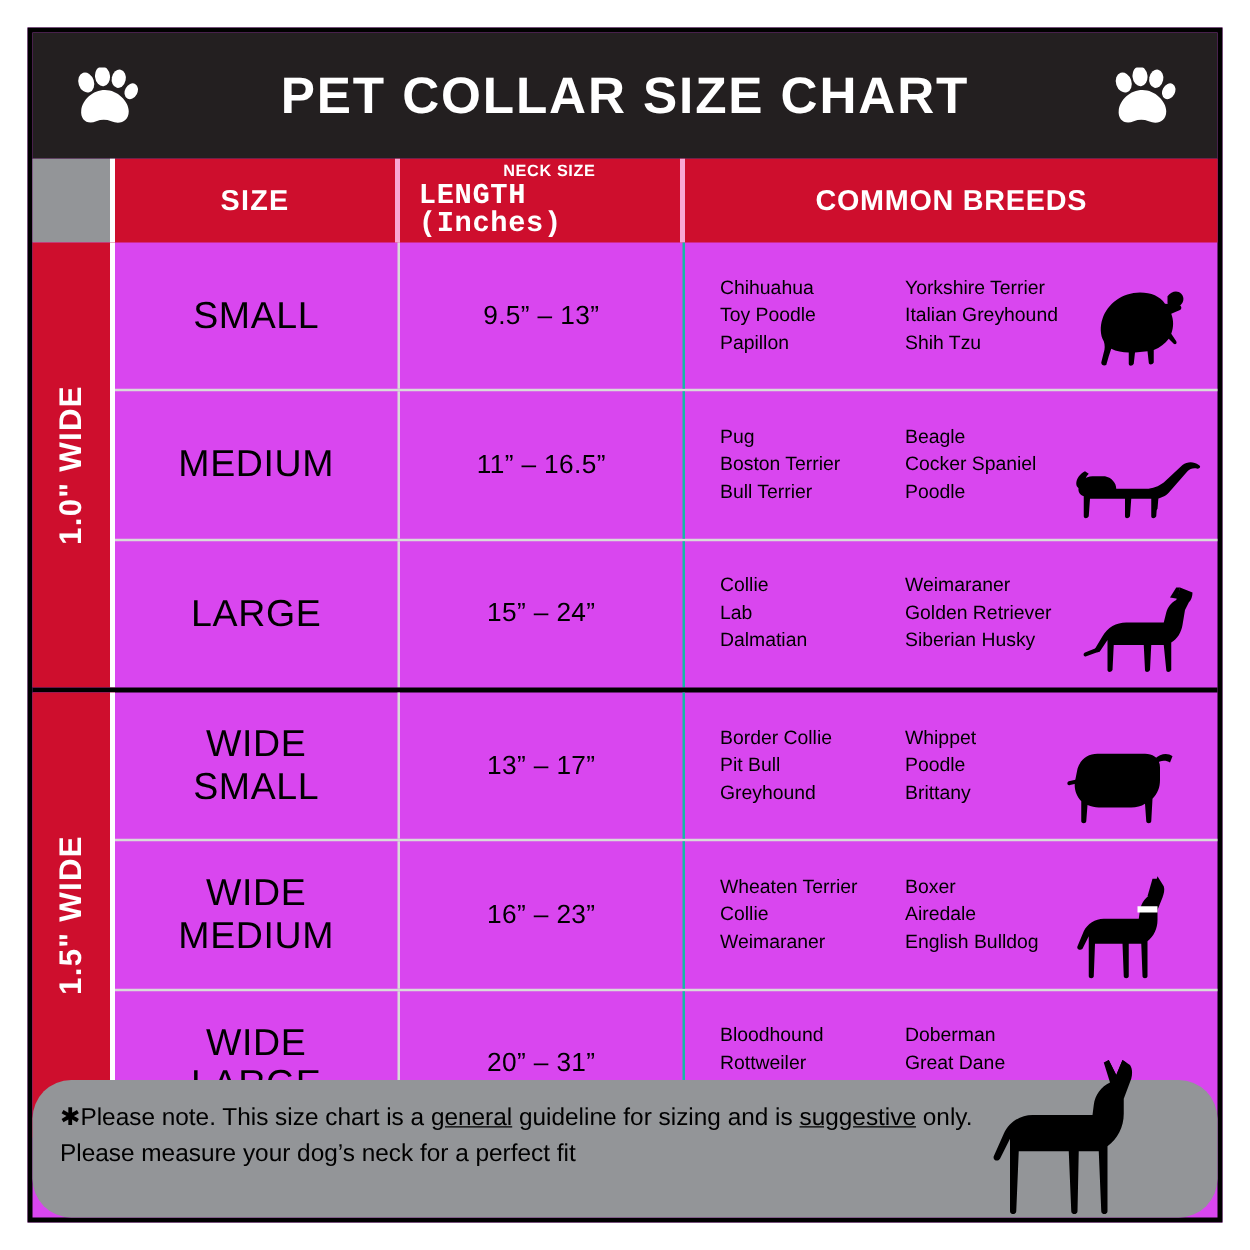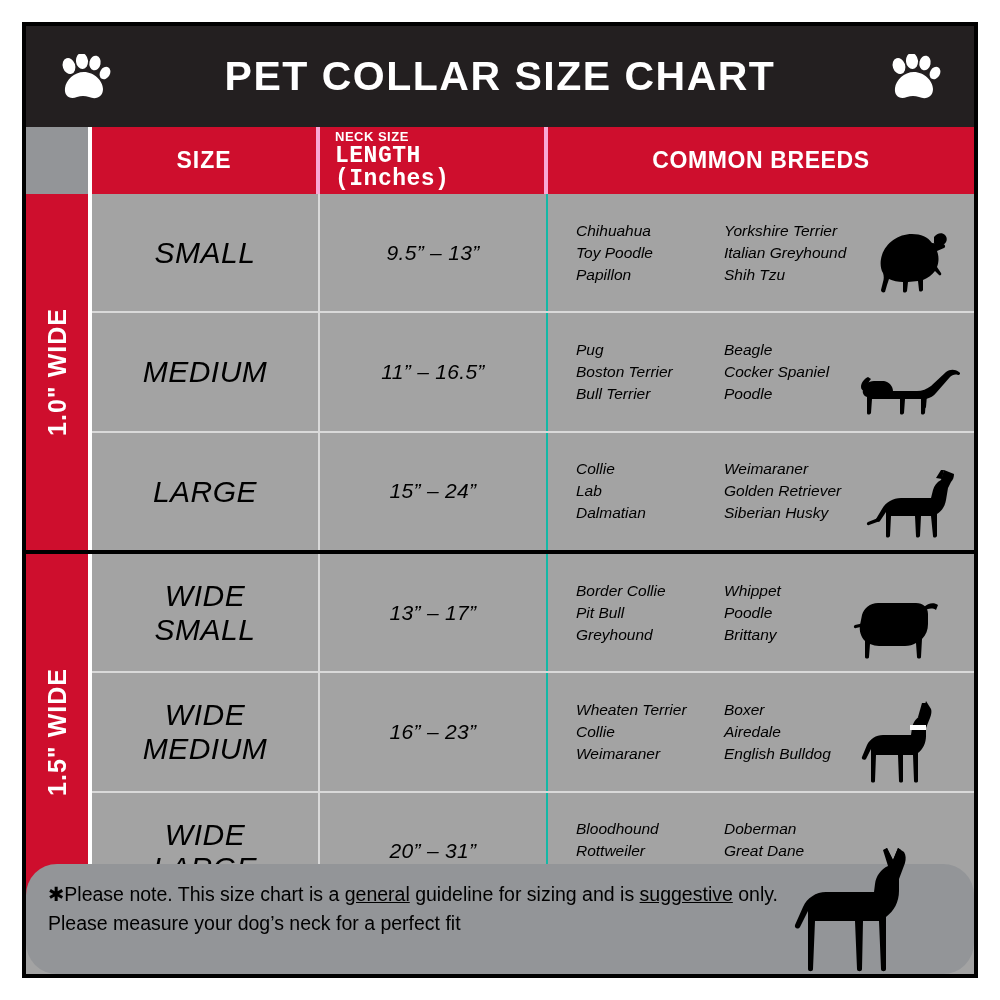--- a/index.html
+++ b/index.html
@@ -19,21 +19,21 @@
     overflow: hidden;
   }
   .frame {
     position: absolute;
     left: 22px;
     top: 22px;
     width: 956px;
     height: 956px;
     border: 4px solid #000000;
     box-sizing: border-box;
-    background: #a3a3a3;
+    background: #d946ef;
     padding-left: 46px;
   }
 
   
   .header {
     position: absolute;
     left: 0; top: 0;
     width: 100%;
     height: 101px;
     background: #231f20;
@@ -84,21 +84,21 @@
     position: relative;
   }
   .colhead .red-cell:last-child { border-right: none; }
   .ch-size   { width: 228px; font-size: 23px; letter-spacing: 1px; }
   .ch-length { width: 228px; }
   .ch-breeds { flex: 1; font-size: 23px; letter-spacing: 0.6px; }
 
   .length-stack {
     display: flex;
     flex-direction: column;
-    align-items: flex-start;
+    align-items: center;
     line-height: 1.0;
     margin-left: 15px;
   }
   .length-small {
     font-size: 13px;
     letter-spacing: 0.5px;
     margin-bottom: 2px;
   }
   .length-main {
     font-size: 23px;
@@ -150,21 +150,20 @@
     white-space: nowrap;
     font-size: 25px;
     font-weight: bold;
     letter-spacing: 1px;
   }
 
   .rows {
     flex: 1;
     display: flex;
     flex-direction: column;
-    font-style: italic;
   }
   .row {
     flex: 1 1 0;
     display: flex;
     border-bottom: 2px solid #d9d9d9;
     box-sizing: border-box;
     position: relative;
   }
   .row:last-child { border-bottom: none; }
 

